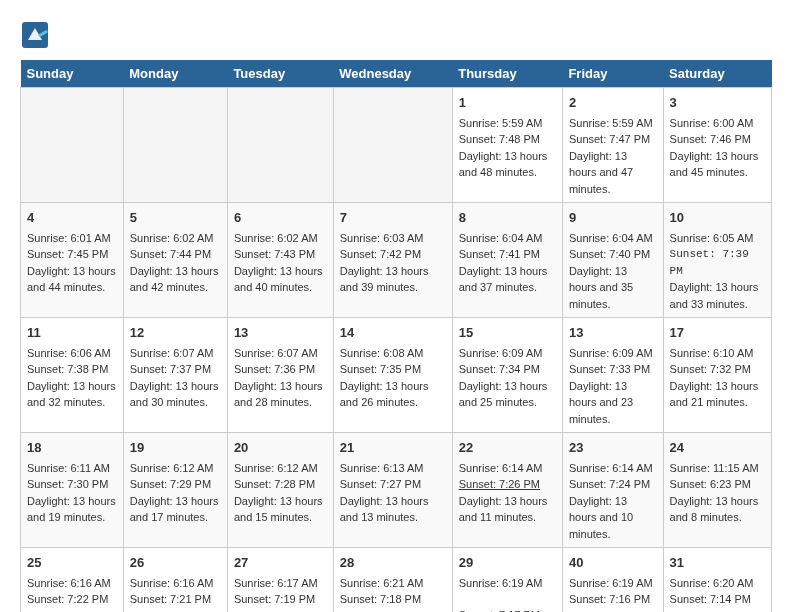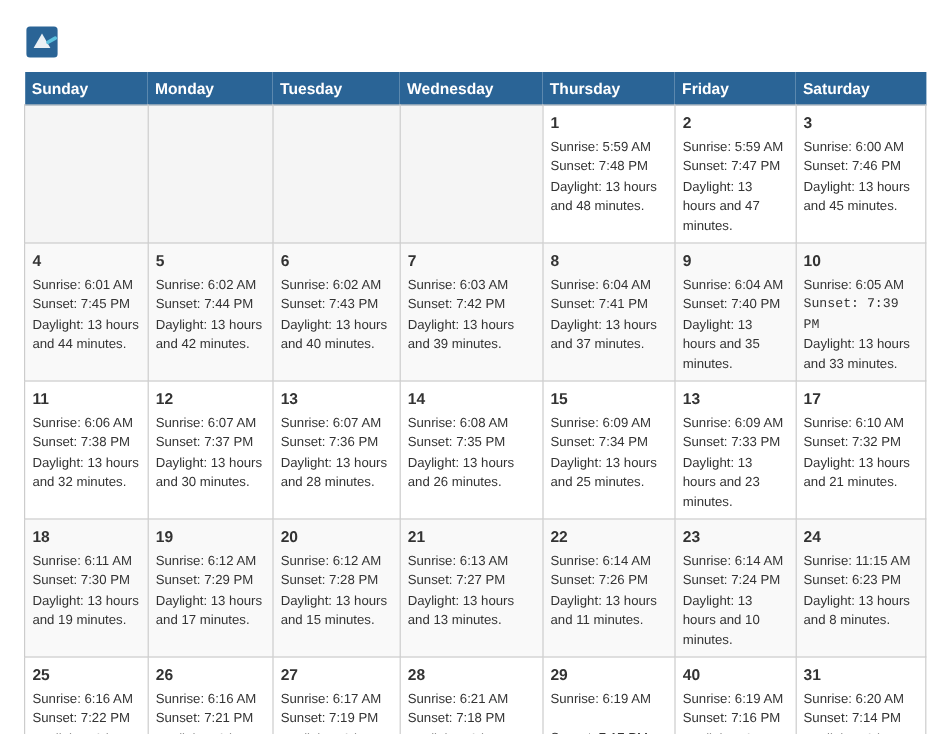--- a/index.html
+++ b/index.html
@@ -252,21 +252,21 @@
         </td>
         <td>
           <span class="day-num">21</span>
           <span style="display: block;">Sunrise: 6:13 AM</span>
           <span style="display: block;">Sunset: 7:27 PM</span>
           <span style="display: block;">Daylight: 13 hours and 13 minutes.</span>
         </td>
         <td>
           <span class="day-num">22</span>
           <span style="display: block;">Sunrise: 6:14 AM</span>
-          <span style="display: block;">Sunset: 7:26 PM</span>
+          <span style="display: block; text-decoration: underline;">Sunset: 7:26 PM</span>
           <span style="display: block;">Daylight: 13 hours and 11 minutes.</span>
         </td>
         <td>
           <span class="day-num">23</span>
           <span style="display: block;">Sunrise: 6:14 AM</span>
           <span style="display: block;">Sunset: 7:24 PM</span>
           <span style="display: block;">Daylight: 13 hours and 10 minutes.</span>
         </td>
         <td>
           <span class="day-num">24</span>

